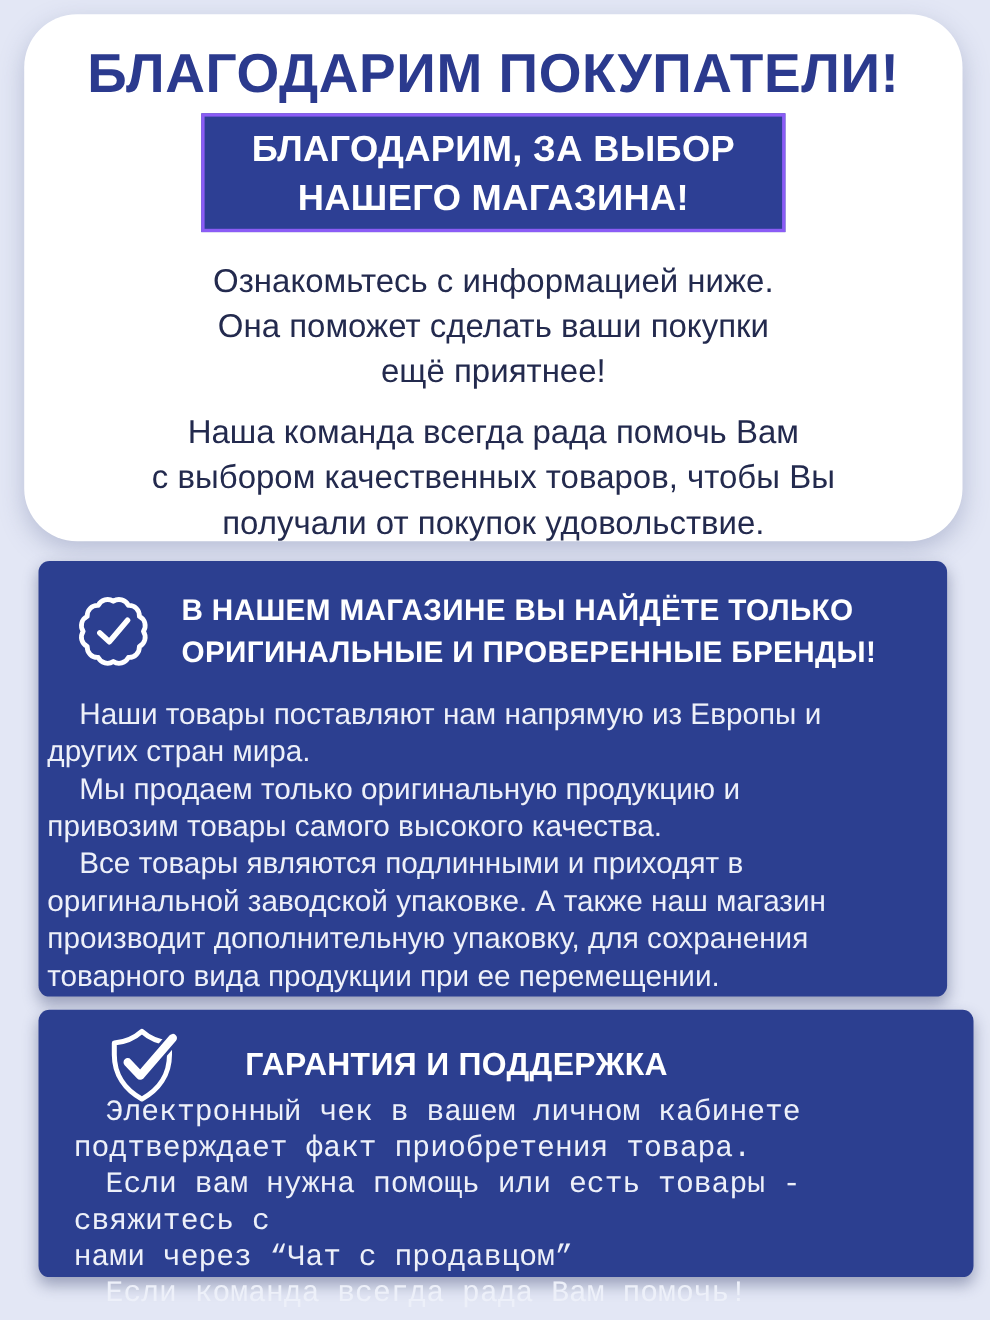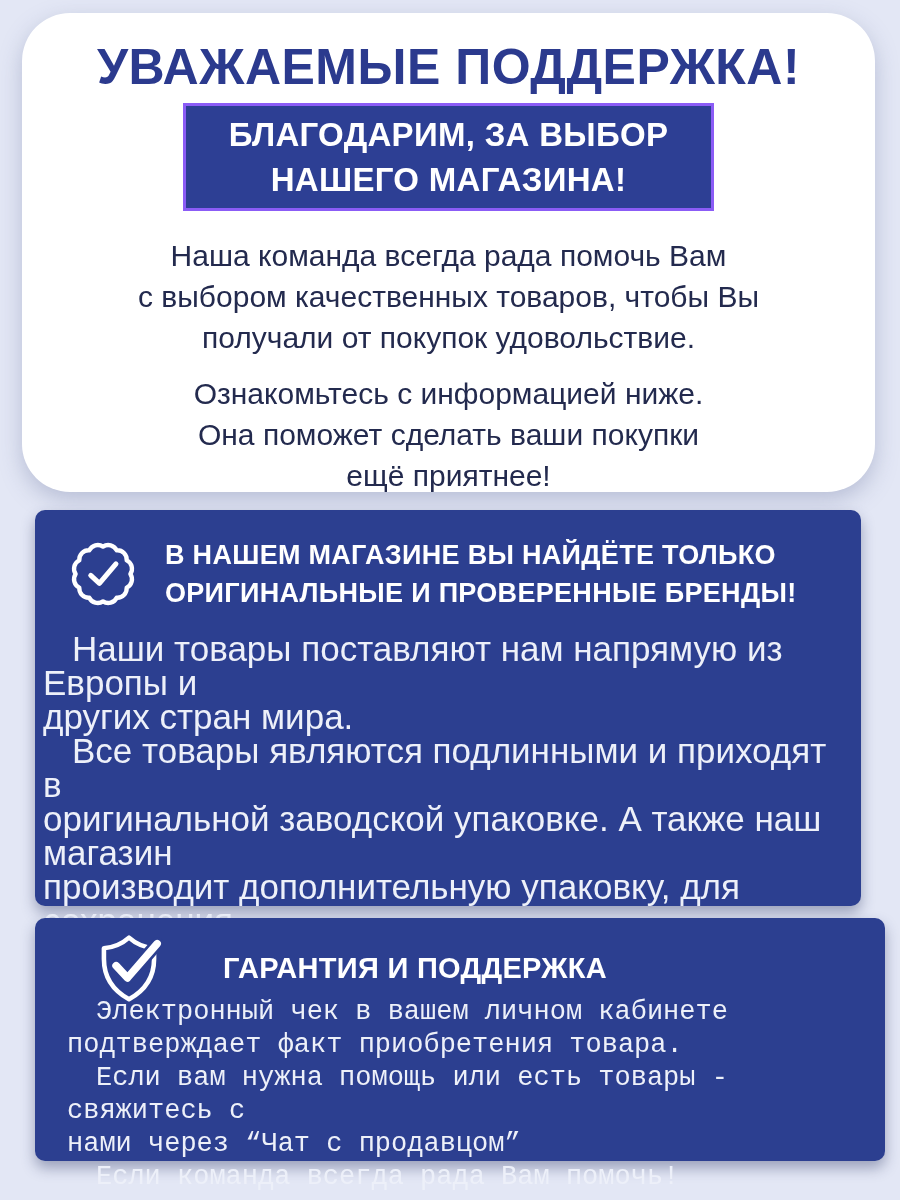--- a/index.html
+++ b/index.html
@@ -55,53 +55,55 @@
   .shield-icon-box{width:76px;height:80px;flex:0 0 auto;}
   .badge-icon-box svg,.shield-icon-box svg{width:100%;height:100%;display:block;}
 
   .card-heading{
     margin:0;font-weight:bold;color:#ffffff;letter-spacing:.3px;
   }
   .card-brands .card-heading{font-size:27px;line-height:38px;}
   .card-support .card-heading{font-size:29px;line-height:34px;}
 
   .card-body{padding:0 14px 0 8px;}
-  .card-brands .card-body{margin-top:20px;font-size:35px;line-height:34px;}
+  .card-brands .card-body{margin-top:20px;font-size:27px;line-height:34px;}
   .card-support .card-body{margin-top:-12px;font-size:27px;line-height:33px;font-family:Liberation Mono, monospace;}
   .card-body p{margin:0;text-indent:29px;font-weight:400;}
 </style>
 </head>
 <body>
 
 <section class="hero-card">
-  <h1 class="hero-title">УВАЖАЕМЫЕ ПОДДЕРЖКА!</h1>
+  <h1 class="hero-title">БЛАГОДАРИМ ПОКУПАТЕЛИ!</h1>
   <div class="hero-banner ml">БЛАГОДАРИМ, ЗА ВЫБОР
 НАШЕГО МАГАЗИНА!</div>
+  <p class="hero-p ml">Ознакомьтесь с информацией ниже.
+Она поможет сделать ваши покупки
+ещё приятнее!</p>
   <p class="hero-p ml">Наша команда всегда рада помочь Вам
 с выбором качественных товаров, чтобы Вы
 получали от покупок удовольствие.</p>
-  <p class="hero-p ml">Ознакомьтесь с информацией ниже.
-Она поможет сделать ваши покупки
-ещё приятнее!</p>
 </section>
 
 <section class="blue-card card-brands">
   <div class="card-header">
     <span class="badge-icon-box">
       <svg viewBox="0 0 100 100" fill="none" stroke="#ffffff" stroke-linejoin="round" stroke-linecap="round">
         <path stroke-width="6" d="M88,50 A13,13 0 0 1 82.9,69 A13,13 0 0 1 69,82.9 A13,13 0 0 1 50,88 A13,13 0 0 1 31,82.9 A13,13 0 0 1 17.1,69 A13,13 0 0 1 12,50 A13,13 0 0 1 17.1,31 A13,13 0 0 1 31,17.1 A13,13 0 0 1 50,12 A13,13 0 0 1 69,17.1 A13,13 0 0 1 82.9,31 A13,13 0 0 1 88,50 Z"></path>
         <path stroke-width="7" d="M33,52 L45,63 L68,36"></path>
       </svg>
     </span>
     <h2 class="card-heading ml">В НАШЕМ МАГАЗИНЕ ВЫ НАЙДЁТЕ ТОЛЬКО
 ОРИГИНАЛЬНЫЕ И ПРОВЕРЕННЫЕ БРЕНДЫ!</h2>
   </div>
   <div class="card-body">
     <p class="ml">Наши товары поставляют нам напрямую из Европы и
 других стран мира.</p>
+    <p class="ml">Мы продаем только оригинальную продукцию и
+привозим товары самого высокого качества.</p>
     <p class="ml">Все товары являются подлинными и приходят в
 оригинальной заводской упаковке. А также наш магазин
 производит дополнительную упаковку, для сохранения
 товарного вида продукции при ее перемещении.</p>
   </div>
 </section>
 
 <section class="blue-card card-support">
   <div class="card-header">
     <span class="shield-icon-box">

